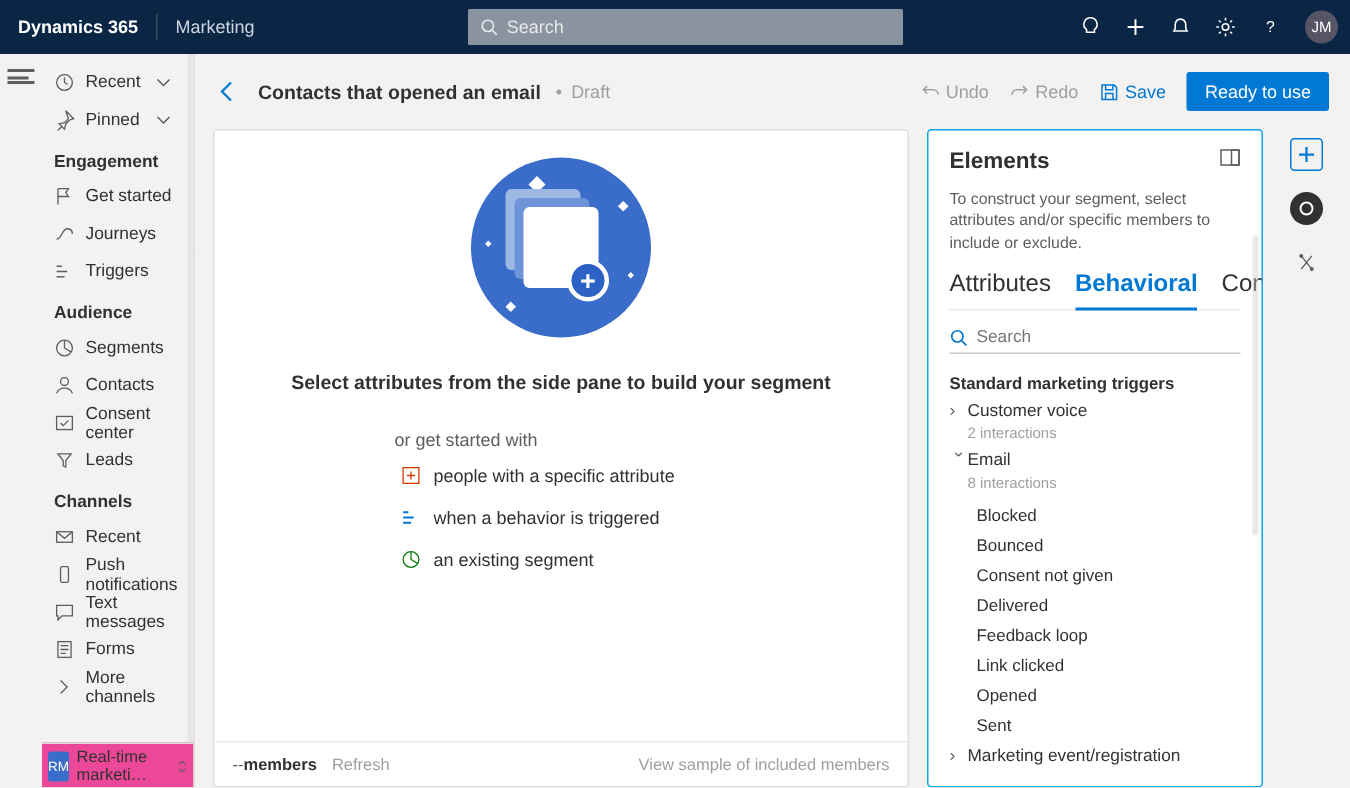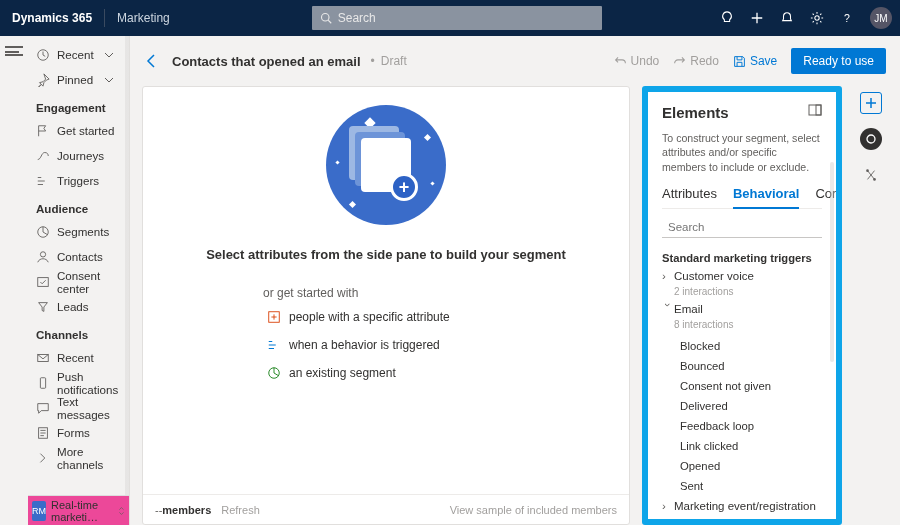--- a/index.html
+++ b/index.html
@@ -49,25 +49,25 @@
 .canvas h3 { margin-top:22px; font-size:13px; font-weight:600; color:#323130; }
 .canvas .or { align-self:flex-start; margin:24px 0 10px 120px; font-size:12px; color:#605e5c; }
 .starter { align-self:flex-start; margin:0 0 14px 124px; display:flex; align-items:center; font-size:12px; color:#323130; cursor:pointer; }
 .starter svg { margin-right:8px; }
 .canvas .footer { position:absolute; bottom:0; left:0; right:0; height:30px; border-top:1px solid #edebe9; display:flex; align-items:center; font-size:11px; padding:0 12px; color:#605e5c; }
 .canvas .footer .membcount { color:#323130; font-weight:600; margin-right:10px; }
 .canvas .footer .refresh { color:#a19f9d; cursor:pointer;text-align:center; }
 .canvas .footer .spacer { flex:1; }
 .canvas .footer .view { color:#a19f9d; cursor:pointer; }
 
-.panel { width:200px; background:#fff; border:6px solid #0ea5e9; border-radius:3px; padding:12px 14px 0; font-size:12px; color:#323130; overflow:hidden; position:relative; }
+.panel { width:224px; background:#fff; border:1px solid #0ea5e9; border-radius:3px; padding:12px 14px 0; font-size:12px; color:#323130; overflow:hidden; position:relative; }
 .panel h2 { font-size:15px; font-weight:600; margin-bottom:2px; }
 .panel .expand { position:absolute; top:12px; right:14px; color:#605e5c; cursor:pointer; }
 .panel .desc { font-size:10.6px; color:#605e5c; margin:10px 0 12px; line-height:1.35; }
-.tabs { display:flex; gap:16px; border-bottom:1px solid #edebe9; font-size:13px; margin-bottom:8px; }
+.tabs { display:flex; gap:16px; border-bottom:1px solid #edebe9; font-size:16px; margin-bottom:8px; }
 .tabs div { padding-bottom:6px; cursor:pointer; color:#323130; }
 .tabs .active { color:#0078d4; border-bottom:2px solid #0078d4; font-weight:600; margin-bottom:-1px; }
 .psearch { display:flex; align-items:center; border-bottom:1px solid #c8c6c4; padding:4px 0; color:#0078d4; margin-bottom:14px; }
 .psearch input { border:none; outline:none; font-size:11.5px; margin-left:6px; flex:1; color:#605e5c; }
 .group { font-size:11.2px; font-weight:600; margin-bottom:6px; }
 .trig { display:flex; align-items:center; font-size:11.5px; margin:4px 0; cursor:pointer; }
 .trig .tchev { width:12px; color:#605e5c; }
 .trig .tlabel { flex:1; }
 .subcount { font-size:10px; color:#a19f9d; margin:0 0 6px 12px; }
 .leaf { font-size:11.3px; padding:4px 0 4px 18px; color:#323130; cursor:pointer; }

